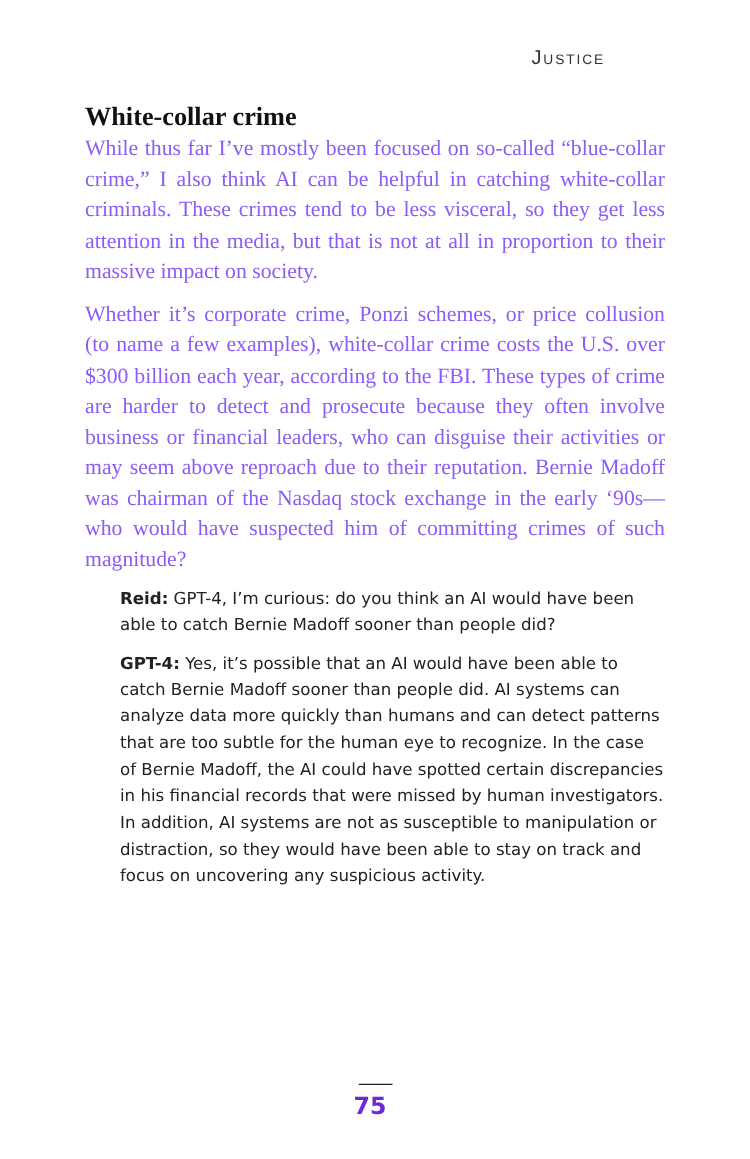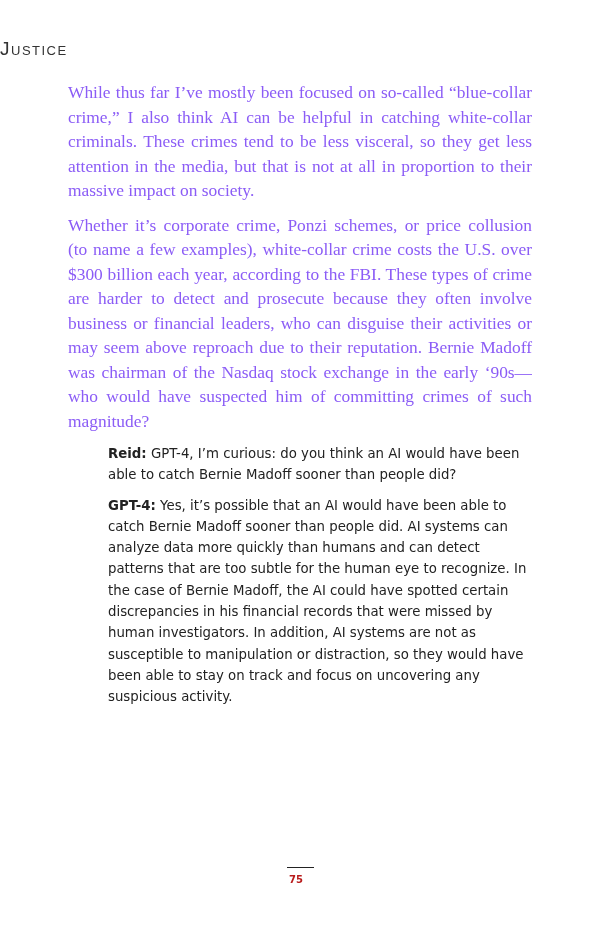--- a/index.html
+++ b/index.html
@@ -1,48 +1,49 @@
 <!DOCTYPE html>
 <html><head>
 <meta charset="utf-8">
 <style>
   html, body { margin: 0; padding: 0; background: #ffffff; }
   body { width: 600px; height: 927px; position: relative; overflow: hidden; color: #1a1a1a; }
   .running-head {
-    position: absolute; top: 38px; left: 0; width: 484px; text-align: left;
-    font-family: "Liberation Sans", sans-serif; font-size: 19px; letter-spacing: 1.5px;
+    position: absolute; top: 38px; left: 0; width: 484px; text-align: right;
+    font-family: "Liberation Sans", sans-serif; font-size: 16px; letter-spacing: 1.5px;
     font-variant: small-caps; color: #333;
   }
   .content { position: absolute; left: 68px; top: 80px; width: 464px; }
   h2 {
     margin: 0; font-family: "Liberation Serif", serif; font-weight: bold;
     font-size: 21px; line-height: 26px; color: #111;
   }
   p.body {
     margin: 0 0 10px 0; font-family: "Liberation Serif", serif; font-size: 17.4px;
     line-height: 24.5px; text-align: justify; hyphens: manual; color: #8b5cf6;
   }
-  .dialogue { margin-left: 40px; margin-right: 0; }
+  .dialogue { margin-left: 28px; margin-right: 0; }
   p.dlg {
     margin: 0 0 9px 0; font-family: "DejaVu Sans", sans-serif; font-size: 13.3px;
     line-height: 21.3px; color: #222; text-align: left;
   }
   .speaker { font-weight: bold; }
   .page-rule { position: absolute; left: 287px; top: 867px; width: 27px; height: 1px; background: #222; }
   .page-number {
     position: absolute; top: 874px; left: 0; width: 592px; text-align: center;
-    font-family: "DejaVu Sans", sans-serif; font-weight: bold; font-size: 10px; color: #b91c1c;
+    font-family: "DejaVu Sans", sans-serif; font-weight: bold; font-size: 19px; color: #6d28d9;
   }
 </style>
 </head>
 <body>
 
 <div class="running-head">Justice</div>
 
 <div class="content">
+  <h2>White-collar crime</h2>
   <p class="body">While thus far I’ve mostly been focused on so-called “blue-col­lar crime,” I also think AI can be helpful in catching white-col­lar criminals. These crimes tend to be less visceral, so they get less attention in the media, but that is not at all in proportion to their massive impact on society.</p>
   <p class="body">Whether it’s corporate crime, Ponzi schemes, or price collusion (to name a few examples), white-collar crime costs the U.S. over $300 billion each year, according to the FBI. These types of crime are harder to detect and prosecute because they often involve business or financial leaders, who can disguise their activities or may seem above reproach due to their reputation. Bernie Madoff was chairman of the Nasdaq stock exchange in the early ‘90s—who would have suspected him of committing crimes of such magnitude?</p>
 
   <div class="dialogue">
     <p class="dlg">
       <span class="speaker">Reid:</span><span> GPT-4, I’m curious: do you think an AI would have been able to catch Bernie Madoff sooner than people did?</span>
     </p>
     <p class="dlg">
       <span class="speaker">GPT-4:</span><span> Yes, it’s possible that an AI would have been able to catch Bernie Madoff sooner than people did. AI sys­tems can analyze data more quickly than humans and can detect patterns that are too subtle for the human eye to recognize. In the case of Bernie Madoff, the AI could have spotted certain discrepancies in his financial records that were missed by human investigators. In addition, AI systems are not as susceptible to manipula­tion or distraction, so they would have been able to stay on track and focus on uncovering any suspicious activity.</span>
     </p>

